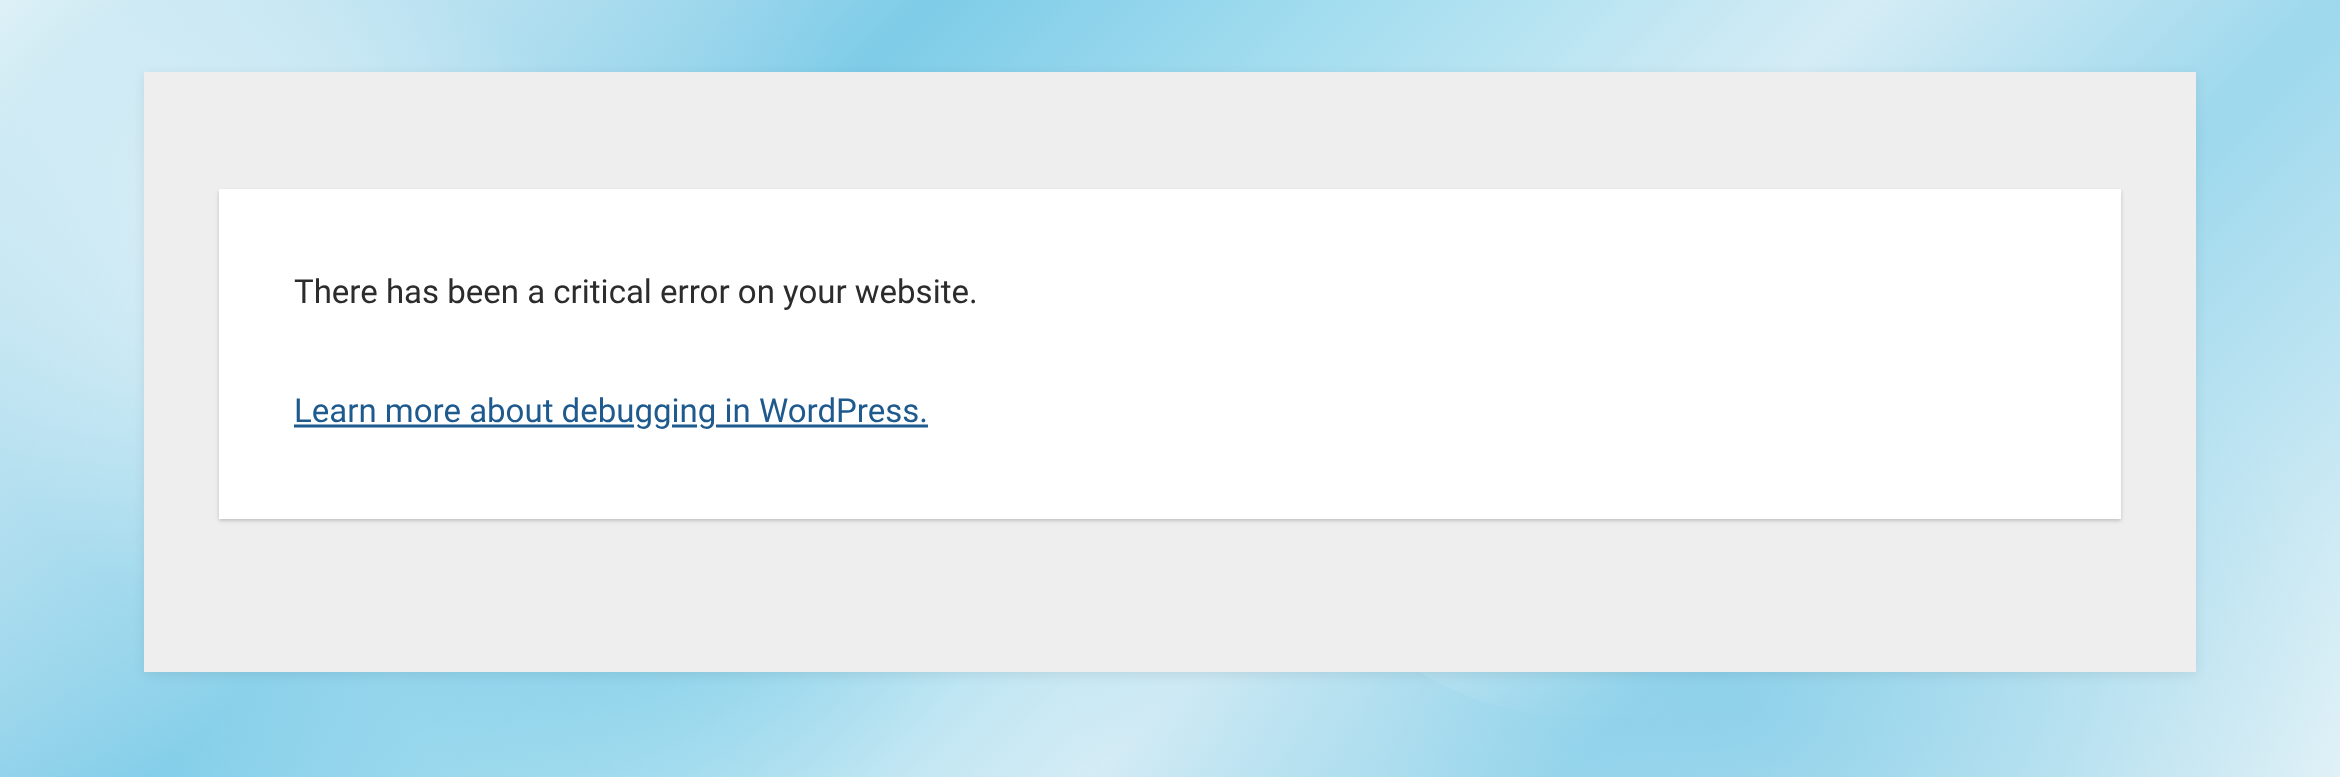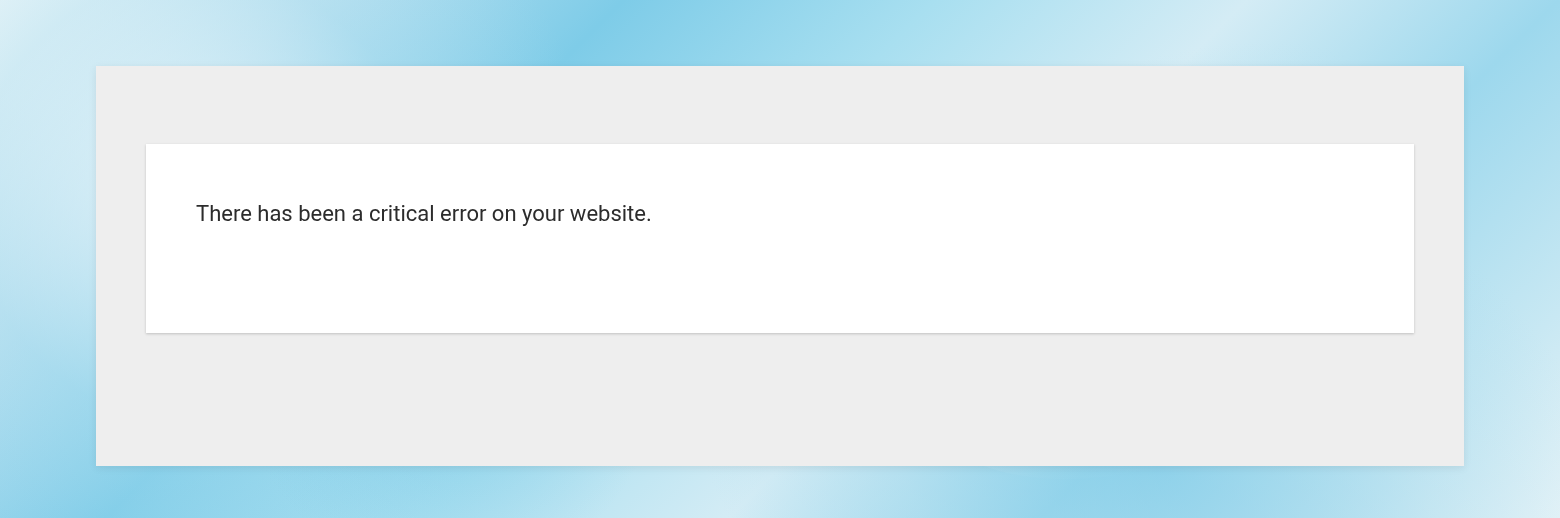--- a/index.html
+++ b/index.html
@@ -67,21 +67,21 @@
       left: 200px;
       width: 500px;
       height: 500px;
       background: radial-gradient(ellipse at center, rgba(100,190,225,0.4) 0%, transparent 60%);
       border-radius: 50%;
       z-index: 0;
     }
     
     .outer-container {
       position: absolute;
-      top: 66px;
+      top: 48px;
       left: 96px;
       width: 1368px;
       height: 400px;
       background: #eeeeee;
       z-index: 10;
       box-shadow: 0 2px 8px rgba(0,0,0,0.08);
     }
     
     .inner-card {
       position: absolute;
@@ -112,14 +112,15 @@
   </style>
 </head>
 <body>
 
 <div class="swirl1"></div>
 <div class="swirl2"></div>
 
 <div class="outer-container">
   <div class="inner-card">
     <p class="error-message">There has been a critical error on your website.</p>
+    <a class="debug-link">Learn more about debugging in WordPress.</a>
   </div>
 </div>
 
 </body></html>

